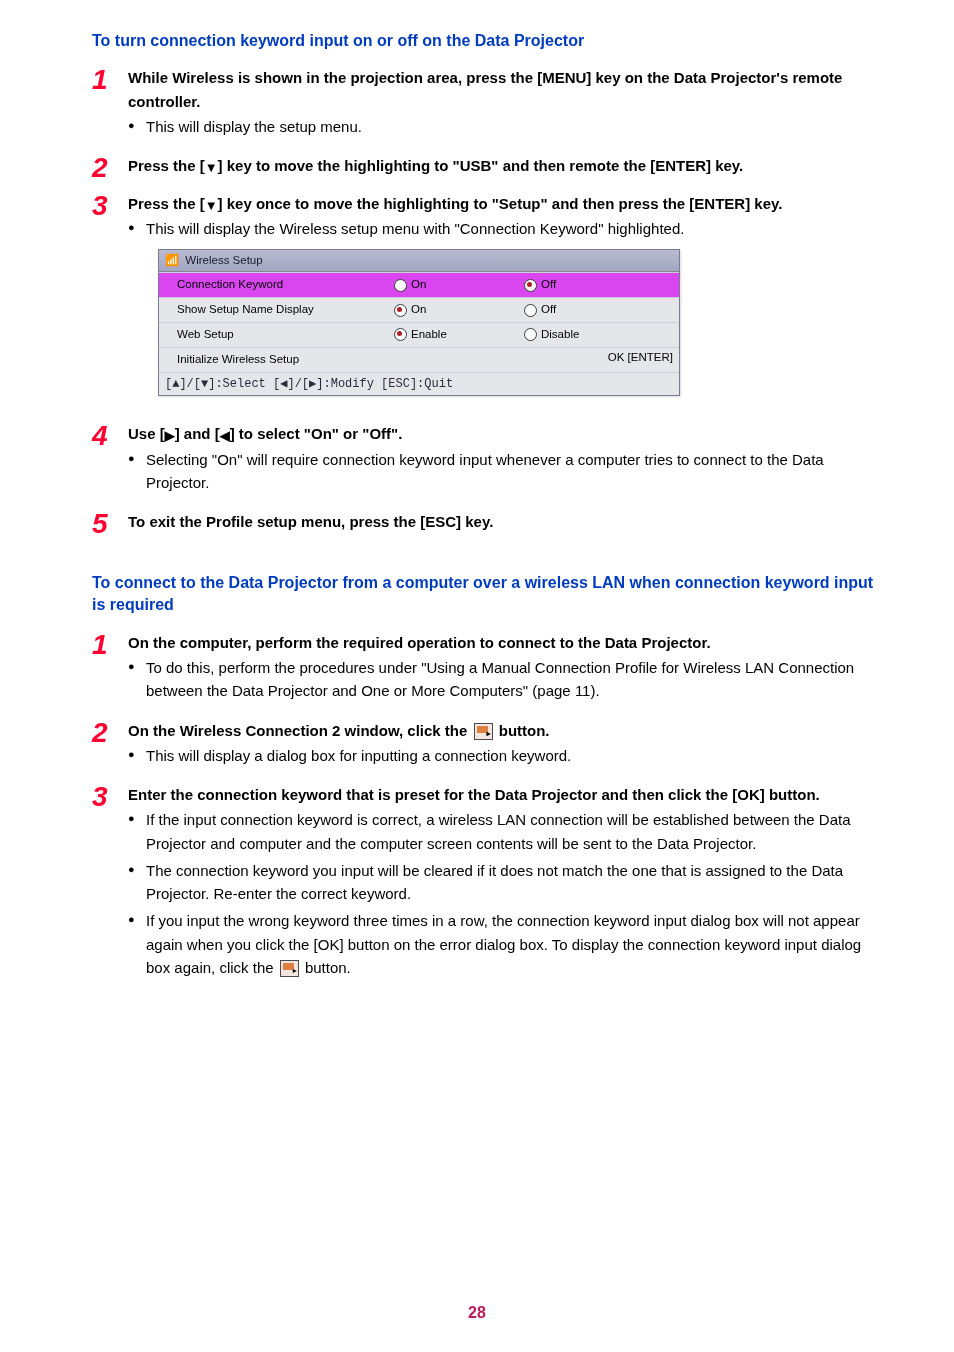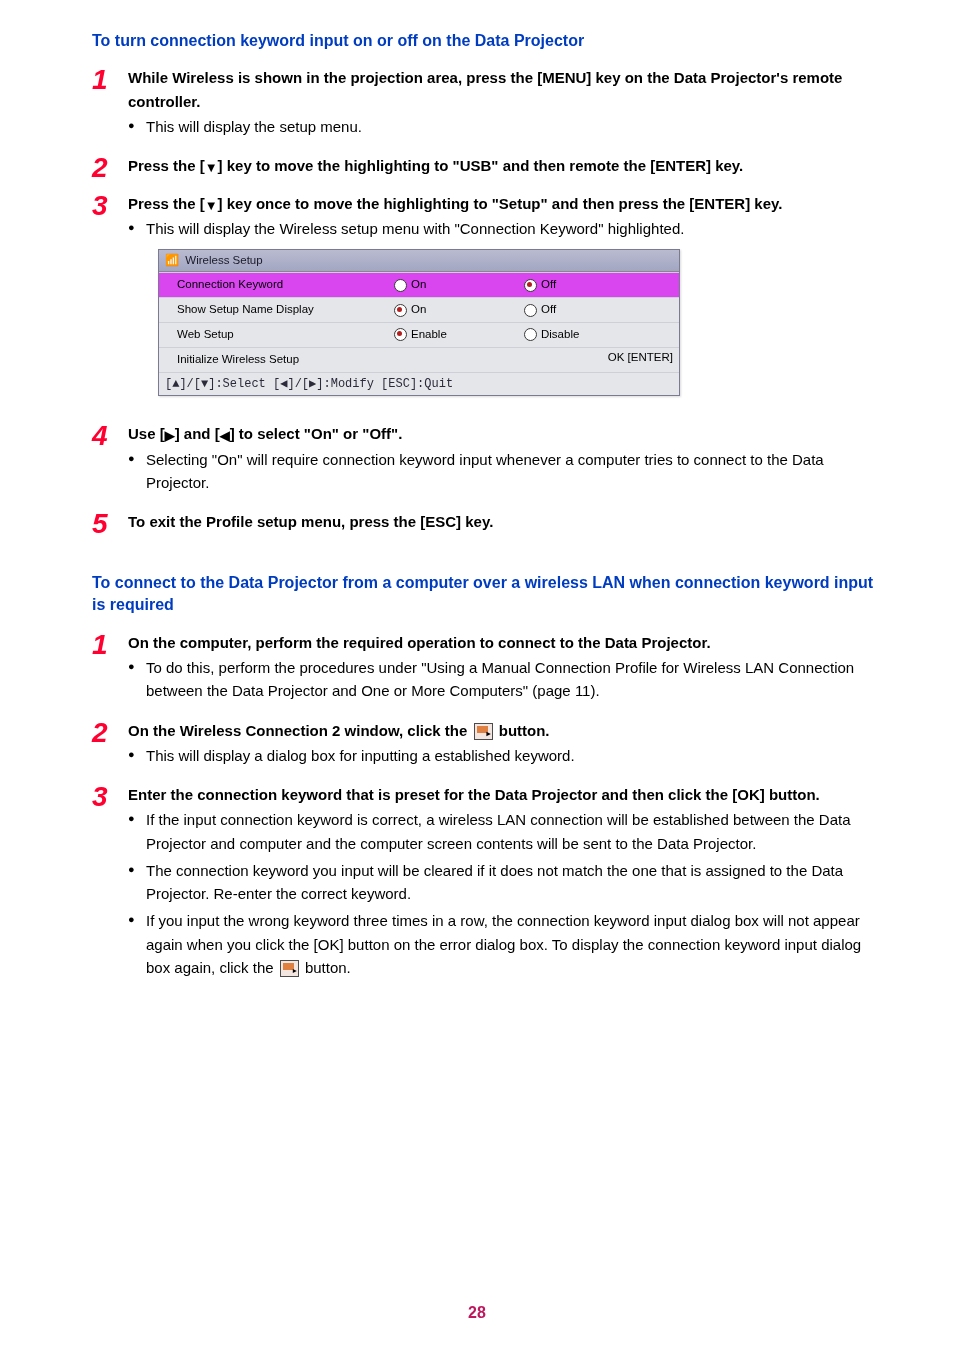--- a/index.html
+++ b/index.html
@@ -298,21 +298,21 @@
     </div>
   </div>
 
   <div class="step">
     <div class="step-num">2</div>
     <div class="step-body">
       <div class="step-title">
         <span>On the Wireless Connection 2 window, click the </span><span class="inline-icon"></span><span> button.</span>
       </div>
       <ul class="bullets">
-        <li>This will display a dialog box for inputting a established keyword.</li>
+        <li>This will display a dialog box for inputting a connection keyword.</li>
       </ul>
     </div>
   </div>
 
   <div class="step">
     <div class="step-num">3</div>
     <div class="step-body">
       <div class="step-title">Enter the connection keyword that is preset for the Data Projector and then click the [OK] button.</div>
       <ul class="bullets">
         <li>If the input connection keyword is correct, a wireless LAN connection will be established between the Data Projector and computer and the computer screen contents will be sent to the Data Projector.</li>

